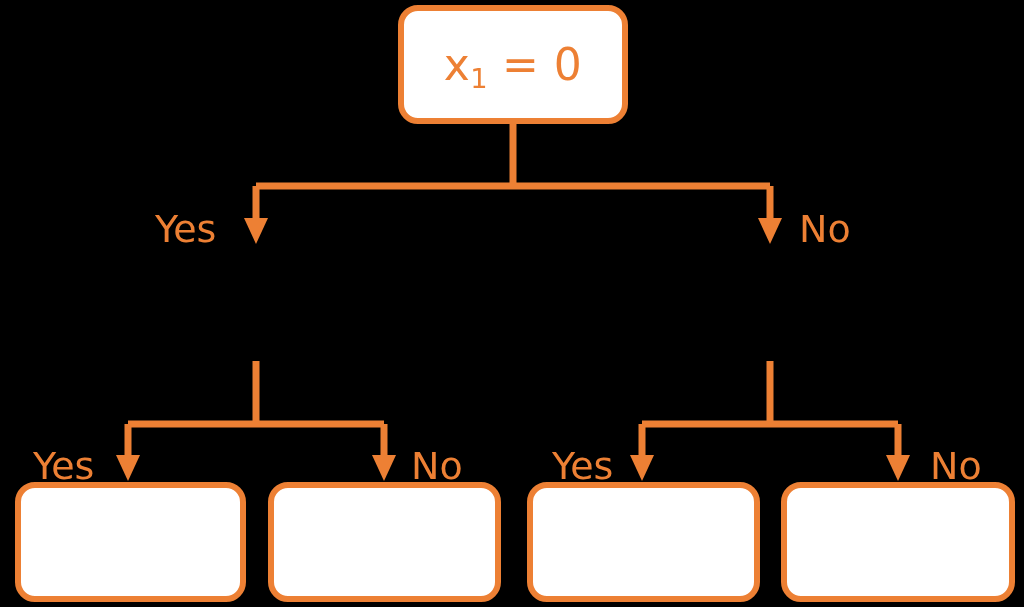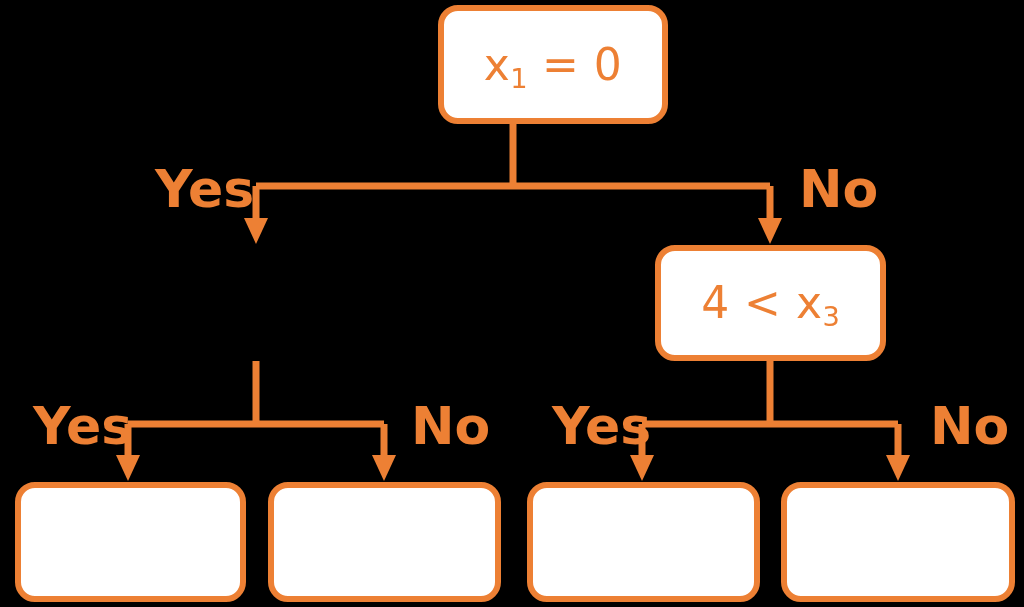--- a/index.html
+++ b/index.html
@@ -51,24 +51,25 @@
   .node-label sub {
     font-size: 0.62em;
     vertical-align: baseline;
     position: relative;
     top: 0.30em;
     letter-spacing: 0;
   }
   
   .edge-label {
     position: absolute;
-    font-size: 52px;
+    font-size: 38px;
     line-height: 1;
     white-space: nowrap;
-    font-weight: 700;
+    font-weight: 400;
+    margin-top: 47px;
   }
 </style>
 </head>
 <body>
 
 <div id="diagram-root" style="background: rgb(0, 0, 0);">
 
   <svg id="connector-layer" viewBox="0 0 1024 607" width="1024" height="607" aria-hidden="true">
 
     <g>
@@ -92,28 +93,25 @@
     <g>
       <path d="M 770 361 L 770 424" fill="none" stroke="#ED8034" stroke-width="7"></path>
       <path d="M 642 424 L 898 424" fill="none" stroke="#ED8034" stroke-width="7"></path>
       <path d="M 642 424 L 642 458" fill="none" stroke="#ED8034" stroke-width="7"></path>
       <path d="M 898 424 L 898 458" fill="none" stroke="#ED8034" stroke-width="7"></path>
       <polygon points="630,455 654,455 642,481" fill="#ED8034"></polygon>
       <polygon points="886,455 910,455 898,481" fill="#ED8034"></polygon>
     </g>
   </svg>
 
-  <div class="node" id="node-root" style="left: 398px; top: 5px; width: 230px; height: 119px; background: rgb(255, 255, 255); border-color: rgb(237, 128, 52); margin-left: 40px;">
+  <div class="node" id="node-root" style="left: 398px; top: 5px; width: 230px; height: 119px; background: rgb(255, 255, 255); border-color: rgb(237, 128, 52);">
     <span class="node-label" style="color: rgb(237, 128, 52);"><span>x</span><sub>1</sub><span> = 0</span></span>
   </div>
 
 
-  <div class="node" id="node-split-right" style="left: 655px; top: 245px; width: 231px; height: 116px; background: rgb(255, 255, 255); border-color: rgb(237, 128, 52);">
-    <span class="node-label" style="color: rgb(237, 128, 52);"><span>4 &lt; x</span><sub>3</sub><span></span></span>
-  </div>
 
   <div class="node" id="node-leaf-1" style="left: 15px; top: 482px; width: 231px; height: 120px; background: rgb(255, 255, 255); border-color: rgb(237, 128, 52);">
     <span class="node-label" style="color: rgb(237, 128, 52);"></span>
   </div>
   <div class="node" id="node-leaf-2" style="left: 268px; top: 482px; width: 233px; height: 120px; background: rgb(255, 255, 255); border-color: rgb(237, 128, 52);">
     <span class="node-label" style="color: rgb(237, 128, 52);"></span>
   </div>
   <div class="node" id="node-leaf-3" style="left: 527px; top: 482px; width: 233px; height: 120px; background: rgb(255, 255, 255); border-color: rgb(237, 128, 52);">
     <span class="node-label" style="color: rgb(237, 128, 52);"></span>
   </div>

